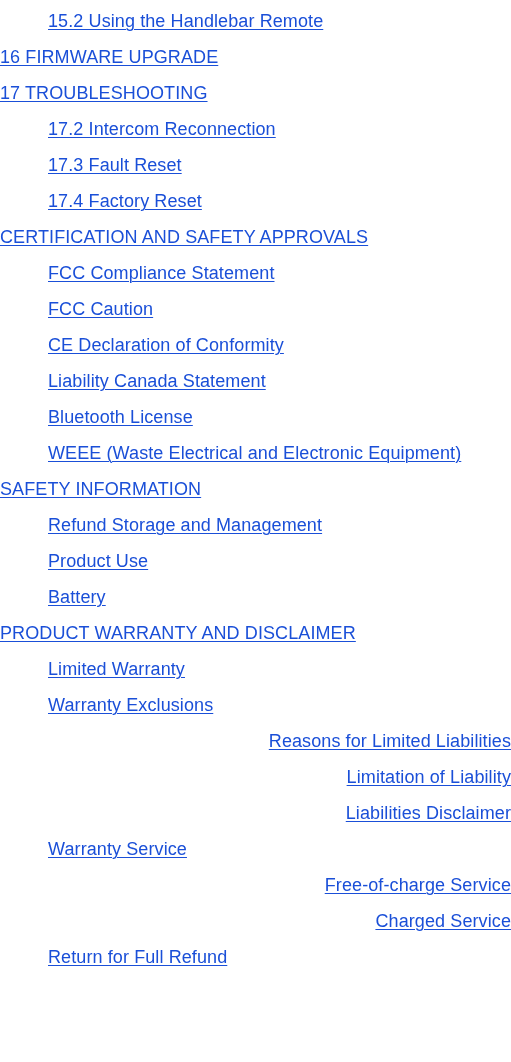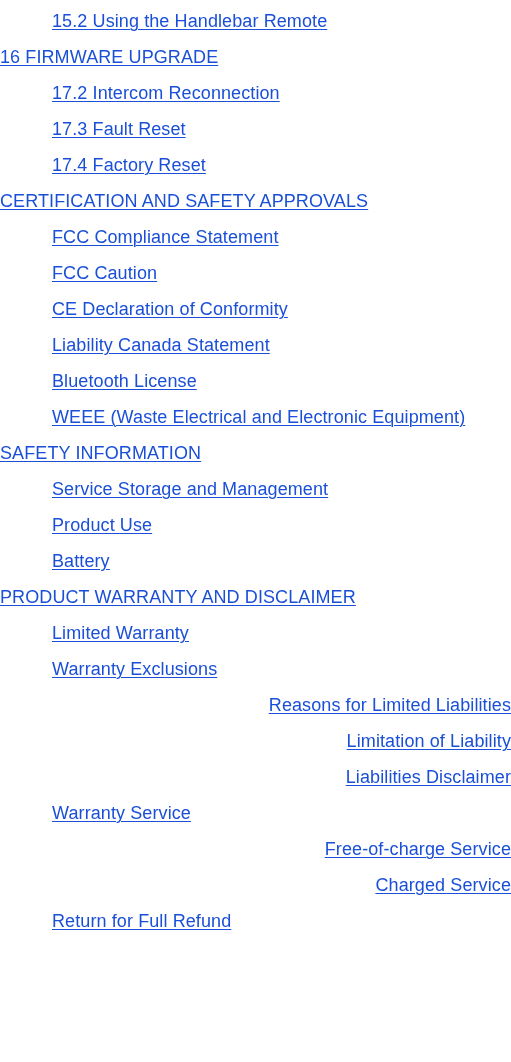--- a/index.html
+++ b/index.html
@@ -41,41 +41,42 @@
     color: #1a4fd8;
     text-decoration: underline;
     text-decoration-color: #1a4fd8;
     text-decoration-thickness: 1px;
     text-underline-offset: 2px;
     cursor: pointer;
   }
 
   
   .lvl-1 { padding-left: 0px; }
-  .lvl-2 { padding-left: 52px; }
+  .lvl-2 { padding-left: 38px; margin-left: 10px; }
   .lvl-3 { padding-left: 75px; text-align: right; }
 </style>
 </head>
 <body>
 
 <div id="toc">
     <div class="toc-entry lvl-2"><span class="toc-label">15.2 Using the Handlebar Remote</span></div>
     <div class="toc-entry lvl-1"><span class="toc-label">16 FIRMWARE UPGRADE</span></div>
+    <div class="toc-entry lvl-1"><span class="toc-label">17 TROUBLESHOOTING</span></div>
     <div class="toc-entry lvl-2"><span class="toc-label">17.2 Intercom Reconnection</span></div>
     <div class="toc-entry lvl-2"><span class="toc-label">17.3 Fault Reset</span></div>
     <div class="toc-entry lvl-2"><span class="toc-label">17.4 Factory Reset</span></div>
     <div class="toc-entry lvl-1"><span class="toc-label">CERTIFICATION AND SAFETY APPROVALS</span></div>
     <div class="toc-entry lvl-2"><span class="toc-label">FCC Compliance Statement</span></div>
     <div class="toc-entry lvl-2"><span class="toc-label">FCC Caution</span></div>
     <div class="toc-entry lvl-2"><span class="toc-label">CE Declaration of Conformity</span></div>
     <div class="toc-entry lvl-2"><span class="toc-label">Liability Canada Statement</span></div>
     <div class="toc-entry lvl-2"><span class="toc-label">Bluetooth License</span></div>
     <div class="toc-entry lvl-2"><span class="toc-label">WEEE (Waste Electrical and Electronic Equipment)</span></div>
     <div class="toc-entry lvl-1"><span class="toc-label">SAFETY INFORMATION</span></div>
-    <div class="toc-entry lvl-2"><span class="toc-label">Service Storage and Management</span></div>
+    <div class="toc-entry lvl-2"><span class="toc-label">Refund Storage and Management</span></div>
     <div class="toc-entry lvl-2"><span class="toc-label">Product Use</span></div>
     <div class="toc-entry lvl-2"><span class="toc-label">Battery</span></div>
     <div class="toc-entry lvl-1"><span class="toc-label">PRODUCT WARRANTY AND DISCLAIMER</span></div>
     <div class="toc-entry lvl-2"><span class="toc-label">Limited Warranty</span></div>
     <div class="toc-entry lvl-2"><span class="toc-label">Warranty Exclusions</span></div>
     <div class="toc-entry lvl-3"><span class="toc-label">Reasons for Limited Liabilities</span></div>
     <div class="toc-entry lvl-3"><span class="toc-label">Limitation of Liability</span></div>
     <div class="toc-entry lvl-3"><span class="toc-label">Liabilities Disclaimer</span></div>
     <div class="toc-entry lvl-2"><span class="toc-label">Warranty Service</span></div>
     <div class="toc-entry lvl-3"><span class="toc-label">Free-of-charge Service</span></div>

